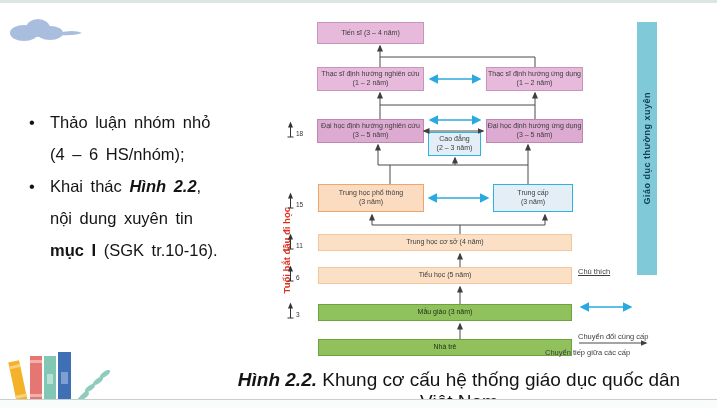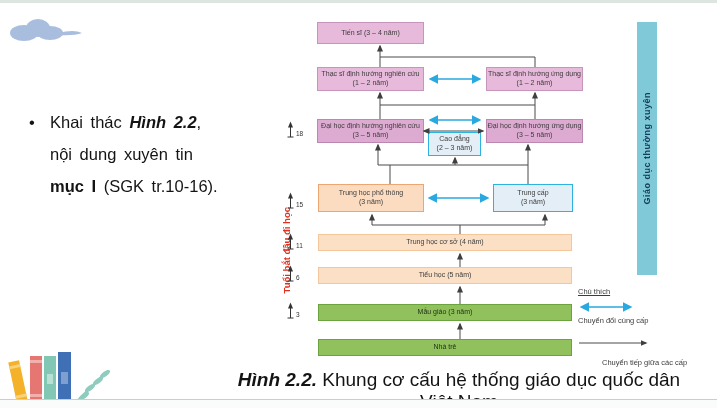--- a/index.html
+++ b/index.html
@@ -93,20 +93,24 @@
     <g fill="#8fccbd">
       <ellipse cx="84" cy="40" rx="6" ry="2.5" transform="rotate(-35 84 40)"></ellipse>
       <ellipse cx="92" cy="33" rx="6" ry="2.5" transform="rotate(-35 92 33)"></ellipse>
       <ellipse cx="99" cy="26" rx="6" ry="2.5" transform="rotate(-35 99 26)"></ellipse>
       <ellipse cx="78" cy="48" rx="6" ry="2.5" transform="rotate(-35 78 48)"></ellipse>
     </g>
   </svg>
 </div>
 
 <div class="bullets">
+  <div class="li">
+    <div>Thảo luận nhóm nhỏ</div>
+    <div>(4 – 6 HS/nhóm);</div>
+  </div>
   <div class="li">
     <div><span>Khai thác </span><span class="b-it">Hình 2.2</span><span>,</span></div>
     <div>nội dung xuyên tin</div>
     <div><span class="b">mục I</span><span> (SGK tr.10-16).</span></div>
   </div>
 </div>
 
 <div class="box pink" style="left:317px;top:22px;width:107px;height:22px;">
   <span>Tiến sĩ (3 – 4 năm)</span>
 </div>
@@ -236,22 +240,22 @@
     <line x1="579" y1="343" x2="646" y2="343" marker-end="url(#mb)"></line>
   </g>
   <g stroke="#29a9e0" stroke-width="1.6" fill="none">
     <line x1="431" y1="79" x2="479" y2="79" marker-start="url(#mblue)" marker-end="url(#mblue)"></line>
     <line x1="431" y1="120" x2="479" y2="120" marker-start="url(#mblue)" marker-end="url(#mblue)"></line>
     <line x1="430" y1="198" x2="487" y2="198" marker-start="url(#mblue)" marker-end="url(#mblue)"></line>
     <line x1="582" y1="307" x2="630" y2="307" marker-start="url(#mblue)" marker-end="url(#mblue)"></line>
   </g>
 </svg>
 
-<div class="legend-text" style="left:578px;top:287px;text-decoration:underline;">Chú thích</div>
-<div class="legend-text" style="left:578px;top:316px;">Chuyển đổi cùng cấp</div>
-<div class="legend-text" style="left:602px;top:348px;margin-top:10px;">Chuyển tiếp giữa các cấp</div>
+<div class="legend-text" style="left:578px;top:267px;text-decoration:underline;">Chú thích</div>
+<div class="legend-text" style="left:578px;top:332px;">Chuyển đổi cùng cấp</div>
+<div class="legend-text" style="left:545px;top:348px;">Chuyển tiếp giữa các cấp</div>
 
 <div class="caption">
   <span class="b-it">Hình 2.2.</span>
   <span>Khung cơ cấu hệ thống giáo dục quốc dân Việt Nam</span>
 </div>
 
 <div class="bottom-strip"></div>
 
 </body></html>

